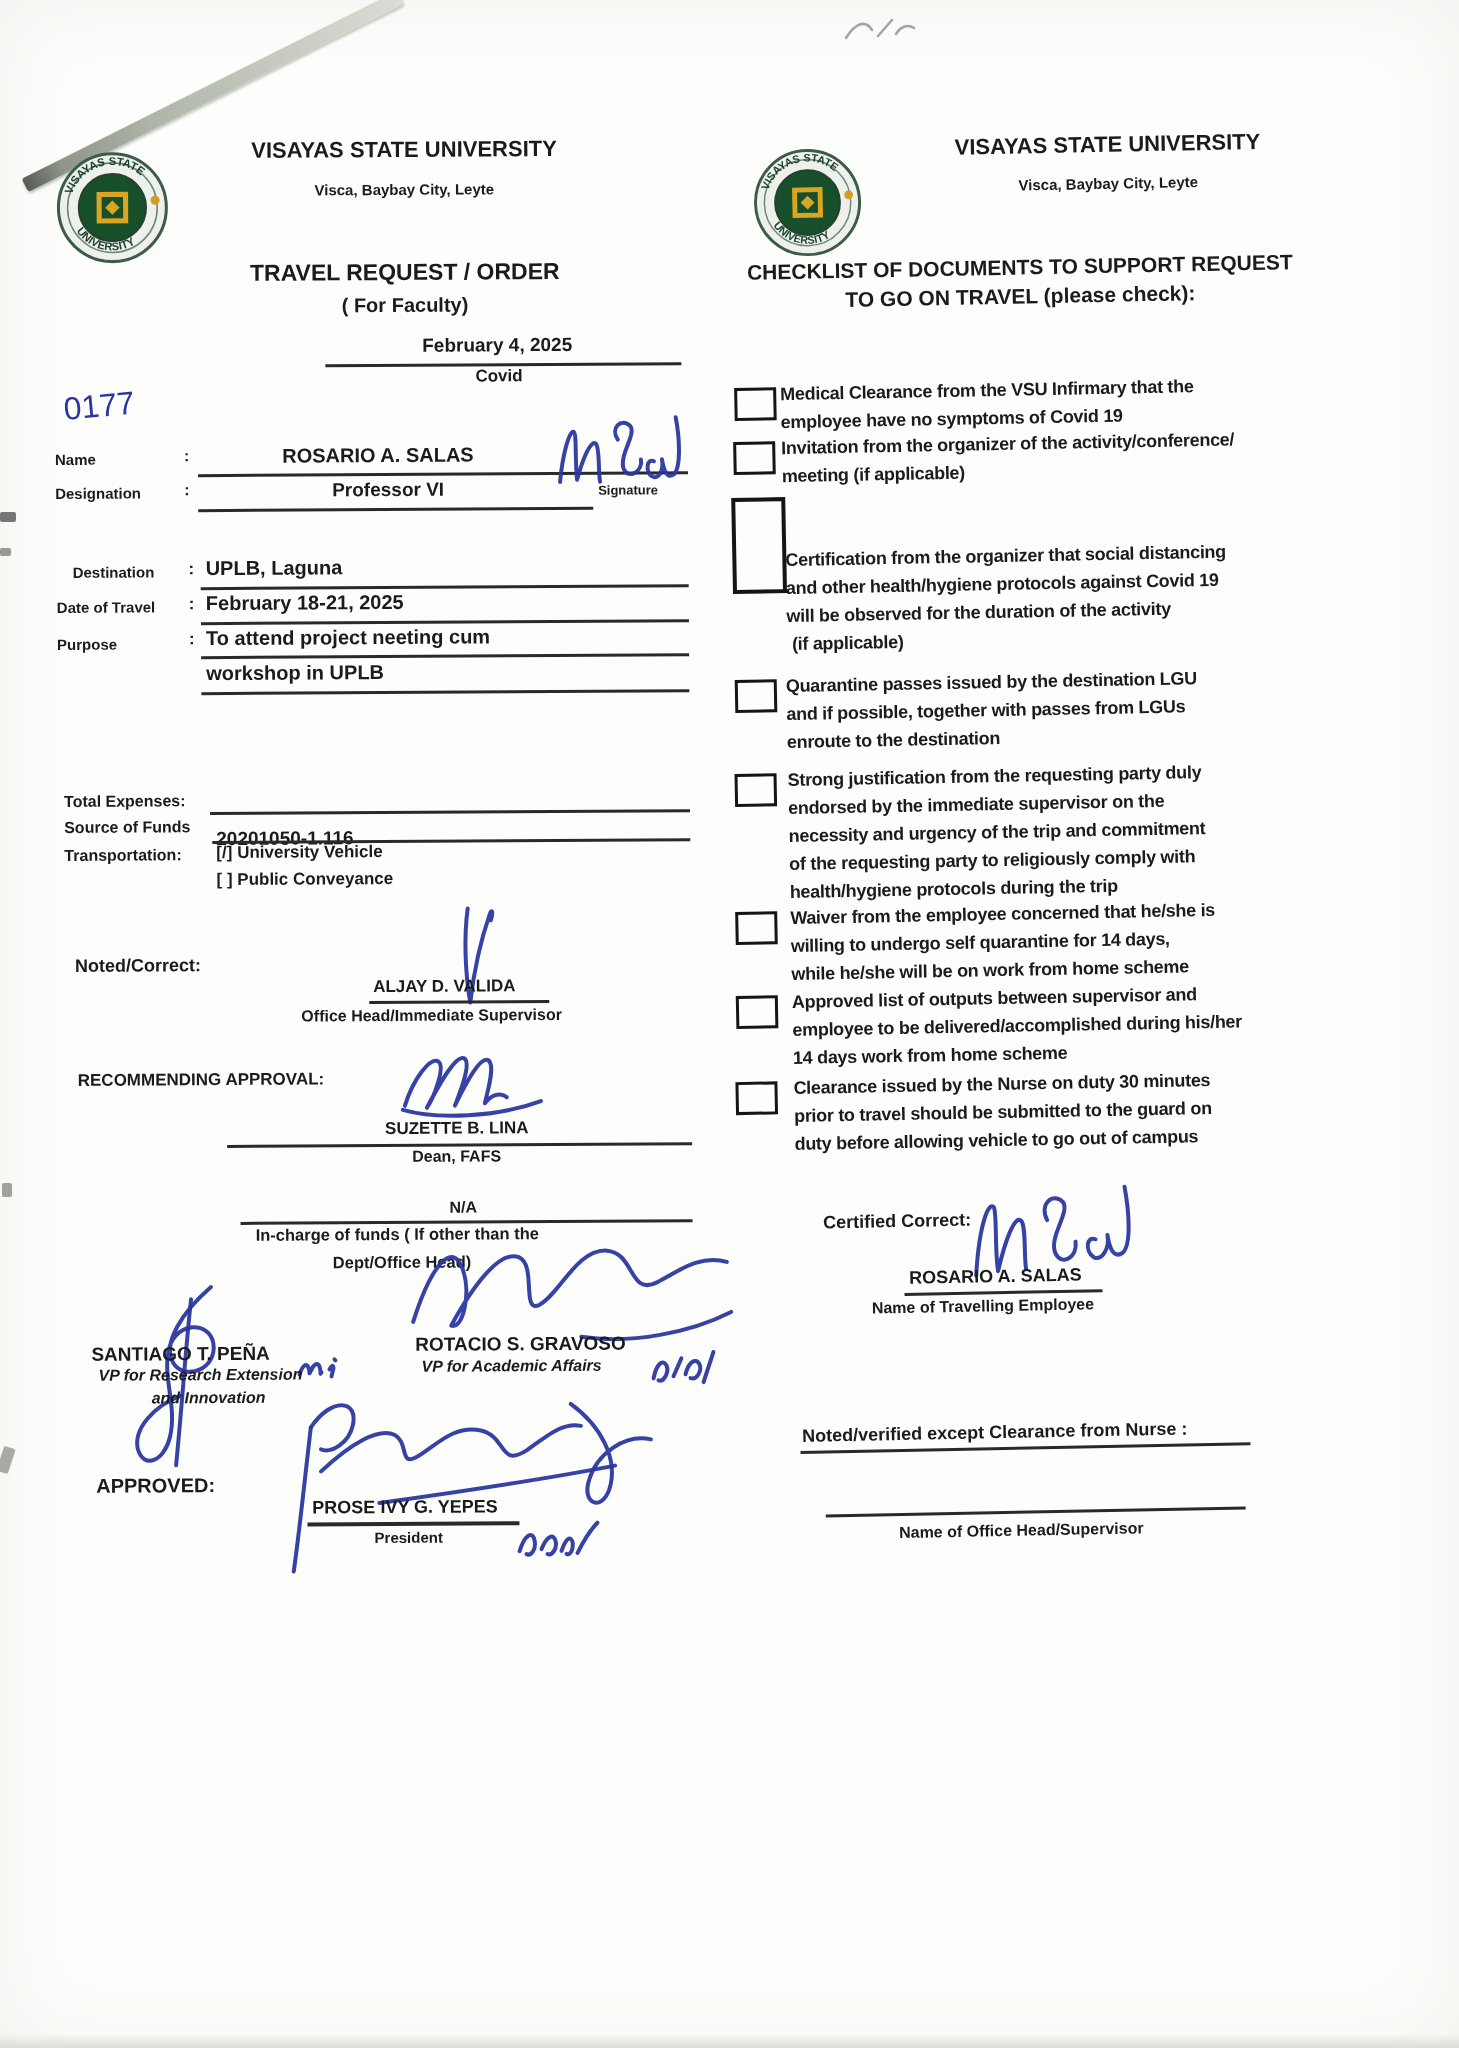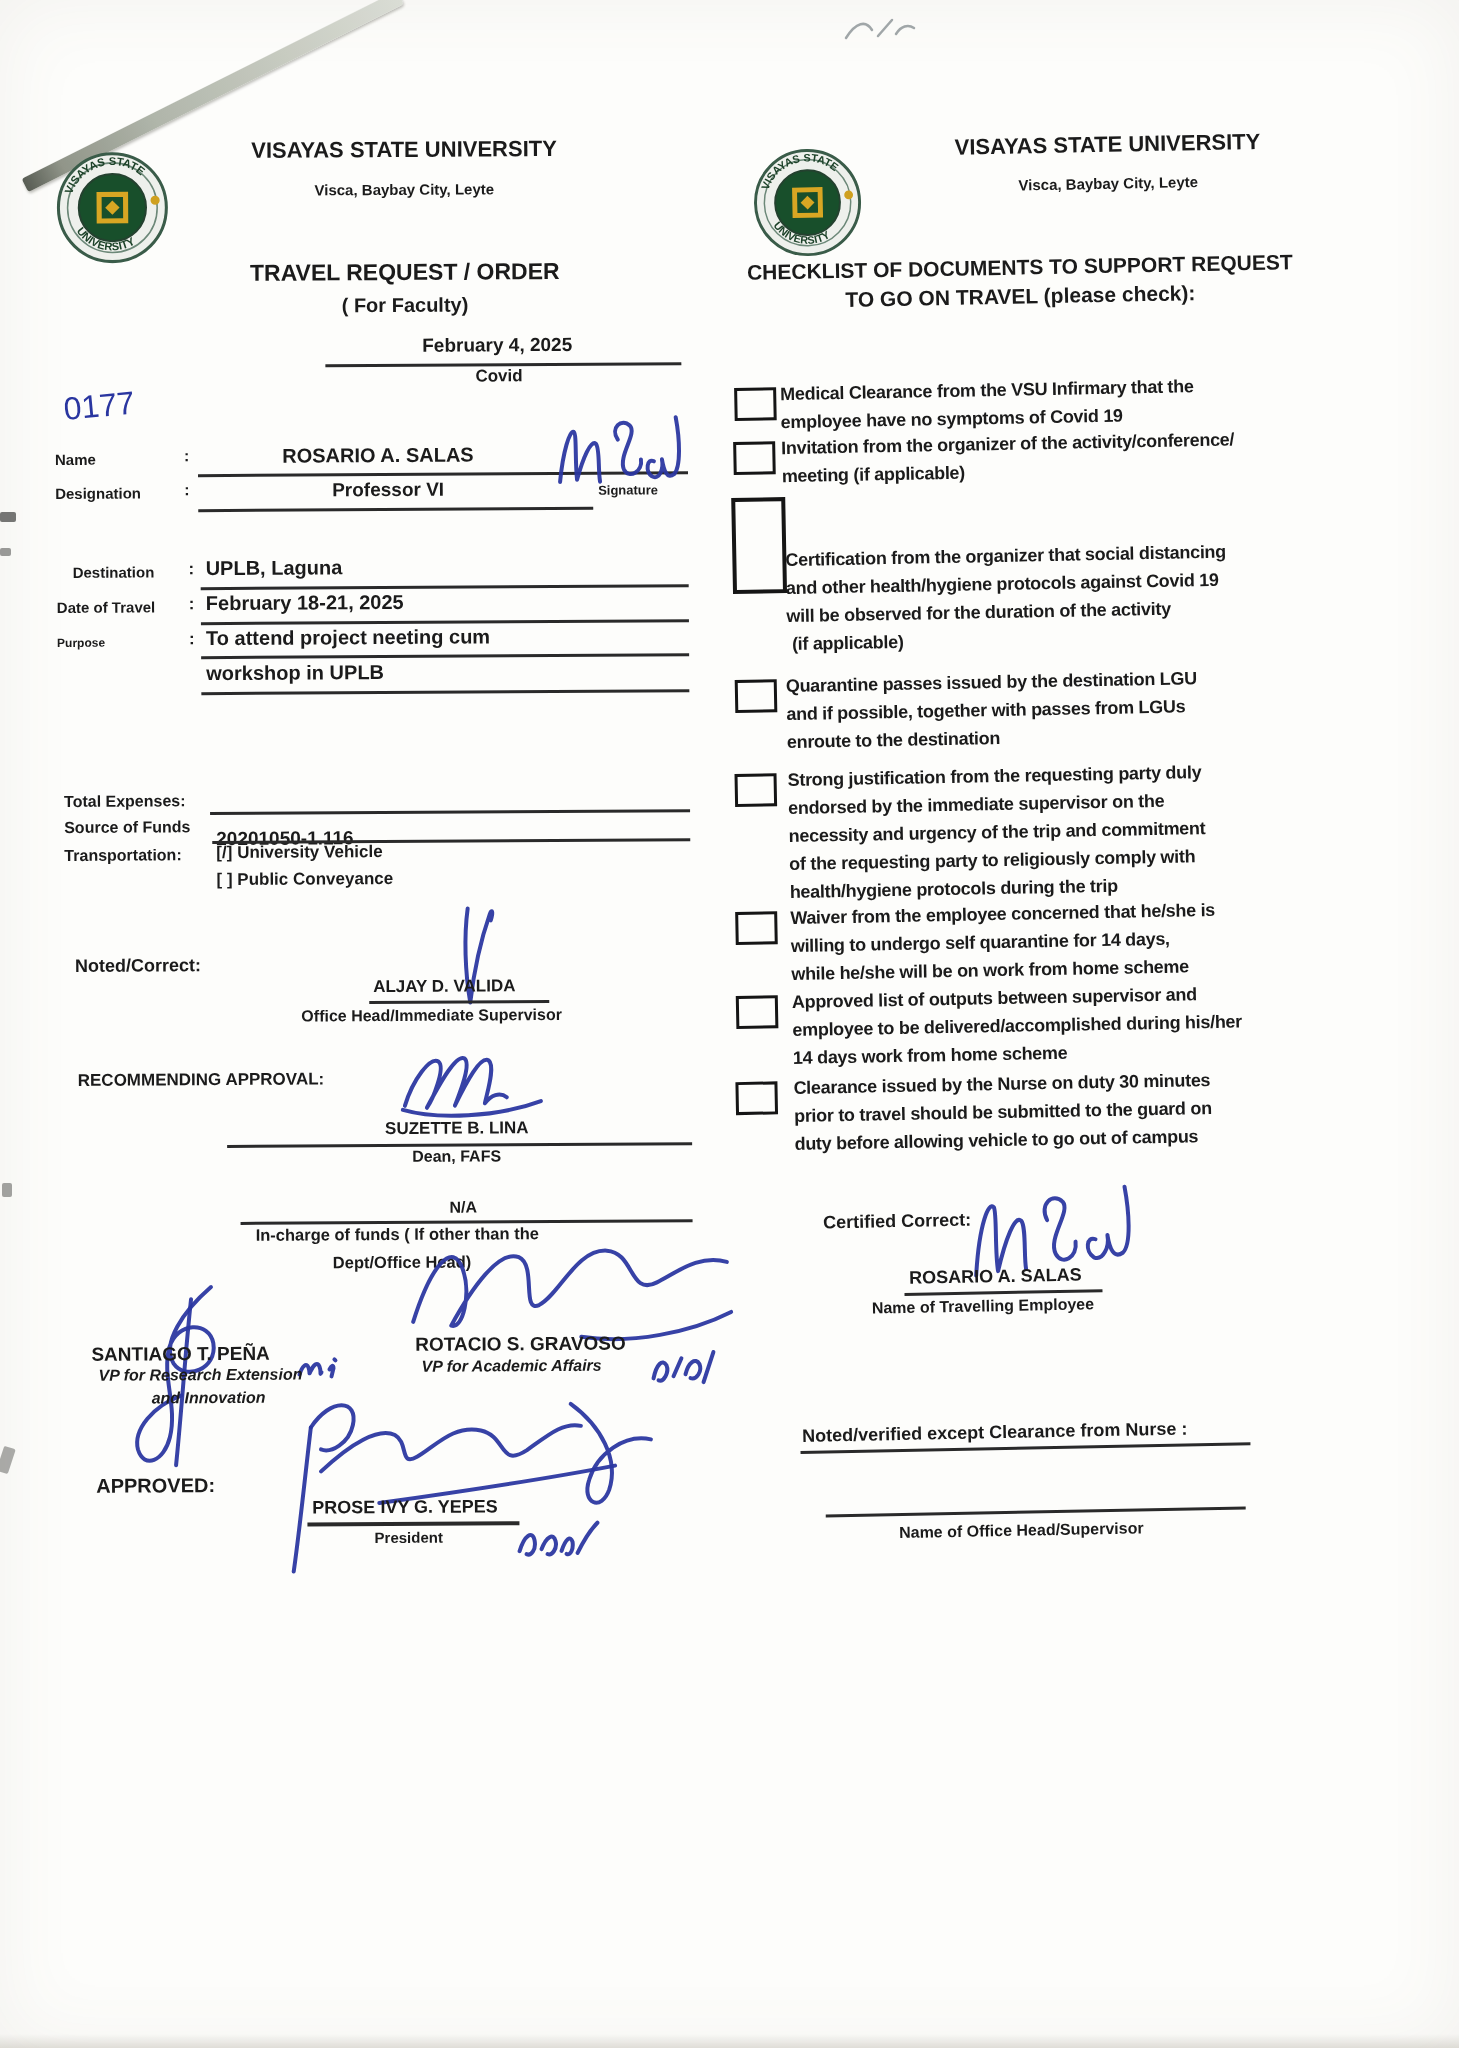--- a/index.html
+++ b/index.html
@@ -86,21 +86,21 @@
     <div class="t" style="left:74px;top:565px;font-size:15px;">Destination</div>
     <div class="t" style="left:190px;top:561px;font-size:17px;">:</div>
     <div class="t" style="left:207px;top:559px;font-size:20px;">UPLB, Laguna</div>
     <div class="ln" style="left:202px;top:588px;width:488px;"></div>
 
     <div class="t" style="left:58px;top:600px;font-size:15px;">Date of Travel</div>
     <div class="t" style="left:190px;top:596px;font-size:17px;">:</div>
     <div class="t" style="left:207px;top:594px;font-size:20px;">February 18-21, 2025</div>
     <div class="ln" style="left:202px;top:623px;width:488px;"></div>
 
-    <div class="t" style="left:58px;top:637px;font-size:12px;">Purpose</div>
+    <div class="t" style="left:58px;top:637px;font-size:15px;">Purpose</div>
     <div class="t" style="left:190px;top:631px;font-size:17px;">:</div>
     <div class="t" style="left:207px;top:629px;font-size:20px;">To attend project neeting cum</div>
     <div class="ln" style="left:202px;top:657px;width:488px;"></div>
     <div class="t" style="left:207px;top:664px;font-size:20px;">workshop in UPLB</div>
     <div class="ln" style="left:202px;top:693px;width:488px;"></div>
 
     <div class="t" style="left:64px;top:794px;font-size:16px;">Total Expenses:</div>
     <div class="ln" style="left:210px;top:813px;width:480px;"></div>
     <div class="t" style="left:64px;top:820px;font-size:16px;">Source of Funds</div>
     <div class="t" style="left:216px;top:815px;font-size:19px;margin-top:15px;">20201050-1.116</div>

